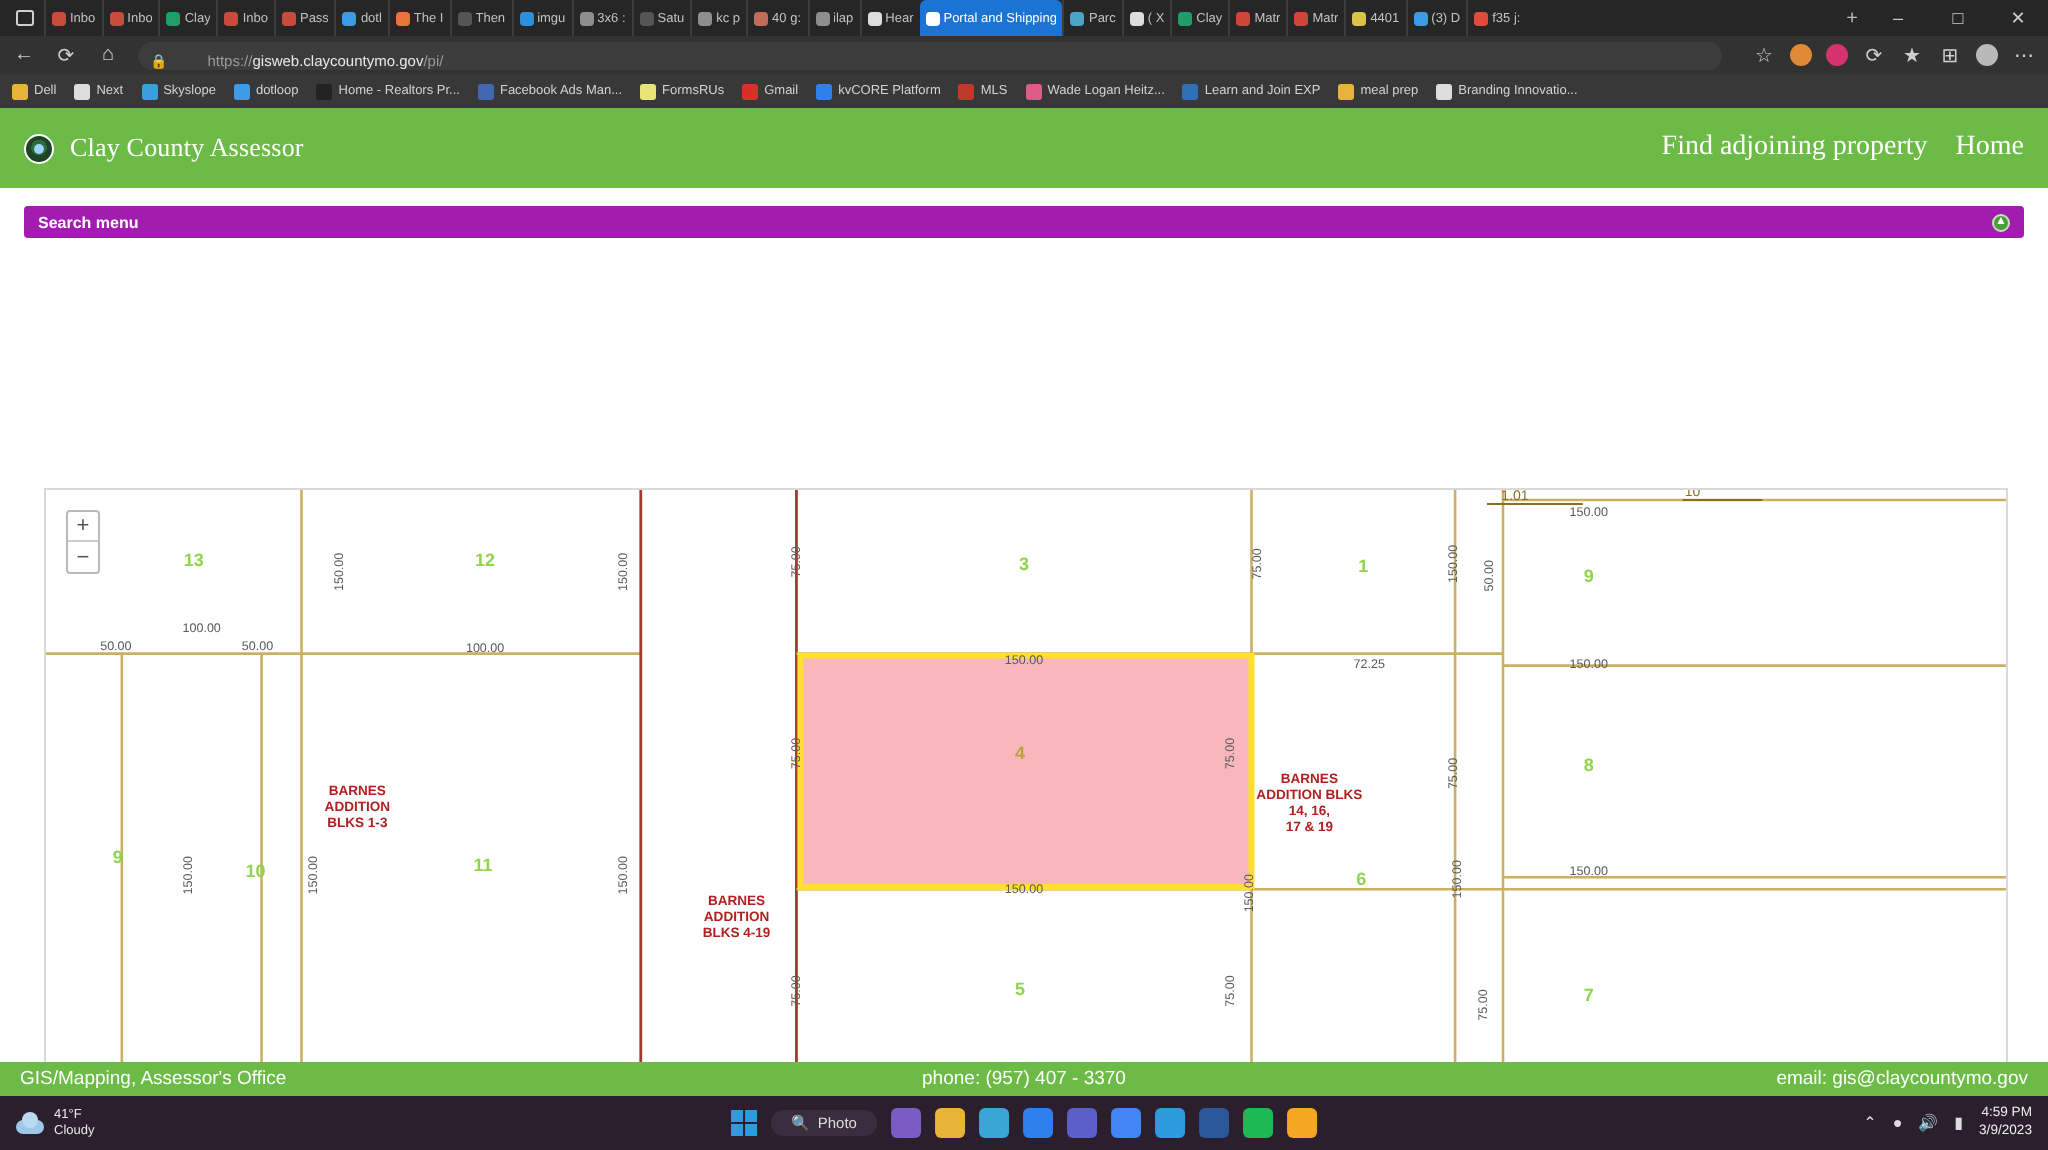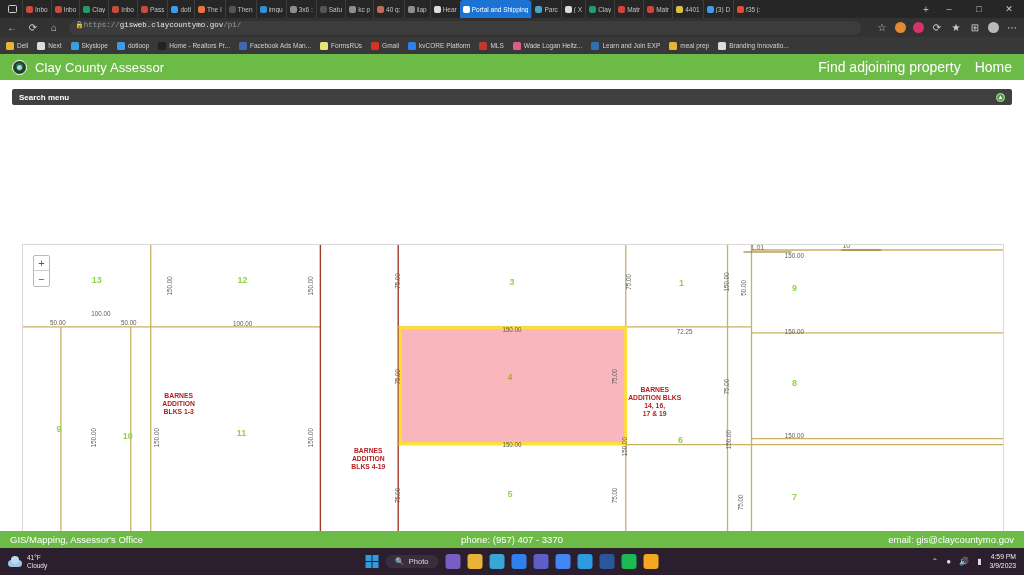--- a/index.html
+++ b/index.html
@@ -32,56 +32,57 @@
   .tab.active { background: #1b73d4; color: #fff; border-radius: 3px 3px 0 0; max-width: 80px; border-left: none; }
   .tab.active .tt { color: #fff; }
   .tabstrip .plus { width: 16px; display:flex; align-items:center; justify-content:center; font-size: 10px; color:#bbb; }
   .wincontrols { margin-left: auto; display: flex; }
   .wincontrols div { width: 30px; display: flex; align-items: center; justify-content: center; color: #ccc; font-size: 9px; }
 
   .navbar { height: 19px; background: #323232; display: flex; align-items: center; padding: 0 6px; gap: 9px; }
   .navbar .nico { color: #cfcfcf; font-size: 10px; width: 12px; text-align: center; }
   .omnibox {
     flex: 1; height: 14px; background: #3c3c3c; border-radius: 8px;
-    display: flex; align-items: flex-start; padding: 0 6px; gap: 0;
-    font-size: 7.5px; color: #9a9a9a; font-family: Liberation Mono, monospace;
+    display: flex; align-items: flex-end; padding: 0 6px; gap: 20px;
+    font-size: 7.5px; color: #9a9a9a;
   }
   .omnibox .lock { font-size: 7px; color: #bdbdbd; }
   .omnibox .url b { color: #e8e8e8; font-weight: normal; }
   .navbar .tools { display: flex; align-items: center; gap: 7px; padding-left: 6px; }
   .tool-dot { width: 11px; height: 11px; border-radius: 50%; display:inline-block; }
 
   .bookmarks {
     height: 17px; background: #383838; display: flex; align-items: center;
     gap: 9px; padding: 0 6px; font-size: 6.5px; color: #d2d2d2; white-space: nowrap; overflow: hidden;
   }
   .bm { display: flex; align-items: center; gap: 3px; }
   .bm .bi { width: 8px; height: 8px; border-radius: 1.5px; flex: none; }
 
   
   .page { height: 494px; background: #ffffff; position: relative; }
   .appheader {
-    height: 26px; background: #6cbb47;
+    height: 40px; background: #6cbb47;
     display: flex; align-items: center; padding: 0 12px;
     color: #fff;
+    font-family: Liberation Serif, serif;
   }
   .logo {
     width: 15px; height: 15px; border-radius: 50%;
     background: radial-gradient(circle at 50% 45%, #2e6b3a 0 40%, #1d4427 41% 100%);
     border: 1.2px solid #ffffff; margin-right: 8px; flex: none;
     display:flex; align-items:center; justify-content:center;
   }
   .logo i { width: 5px; height: 5px; background: #9fd3ff; border-radius: 50%; display:block; }
   .apptitle { font-size: 13px; letter-spacing: .1px; }
   .headerlinks { margin-left: auto; display: flex; gap: 14px; font-size: 14px; }
   .headerlinks a { color: #fff; text-decoration: none; }
 
   .pagebody { padding: 9px 12px 0 12px; background:#fff; }
   .searchmenu {
-    height: 16px; background: #404040; border-radius: 2px;
+    height: 16px; background: #a21caf; border-radius: 2px;
     display: flex; align-items: center; padding: 0 7px;
     color: #fff; font-size: 8px; font-weight: bold;
   }
   .searchmenu .collapse {
     margin-left: auto; width: 9px; height: 9px; border-radius: 50%;
     background: #4e9b3e; border: 1px solid #bfe6b2;
     display:flex; align-items:center; justify-content:center;
     font-size: 6px; line-height: 1;
   }
 

